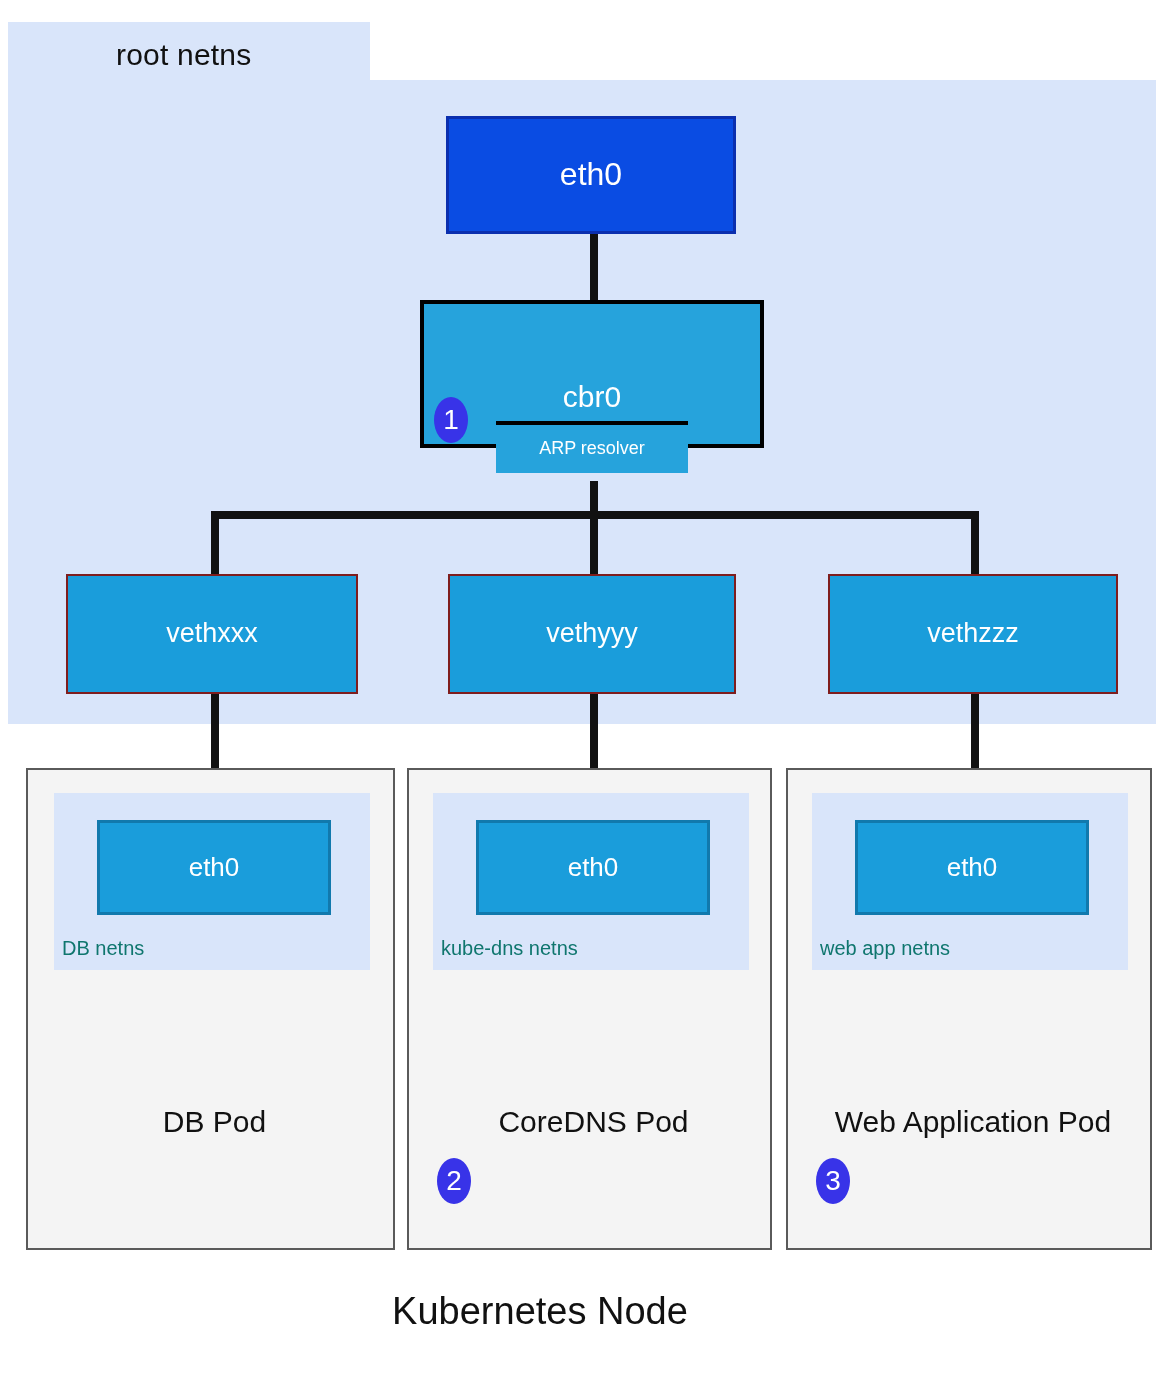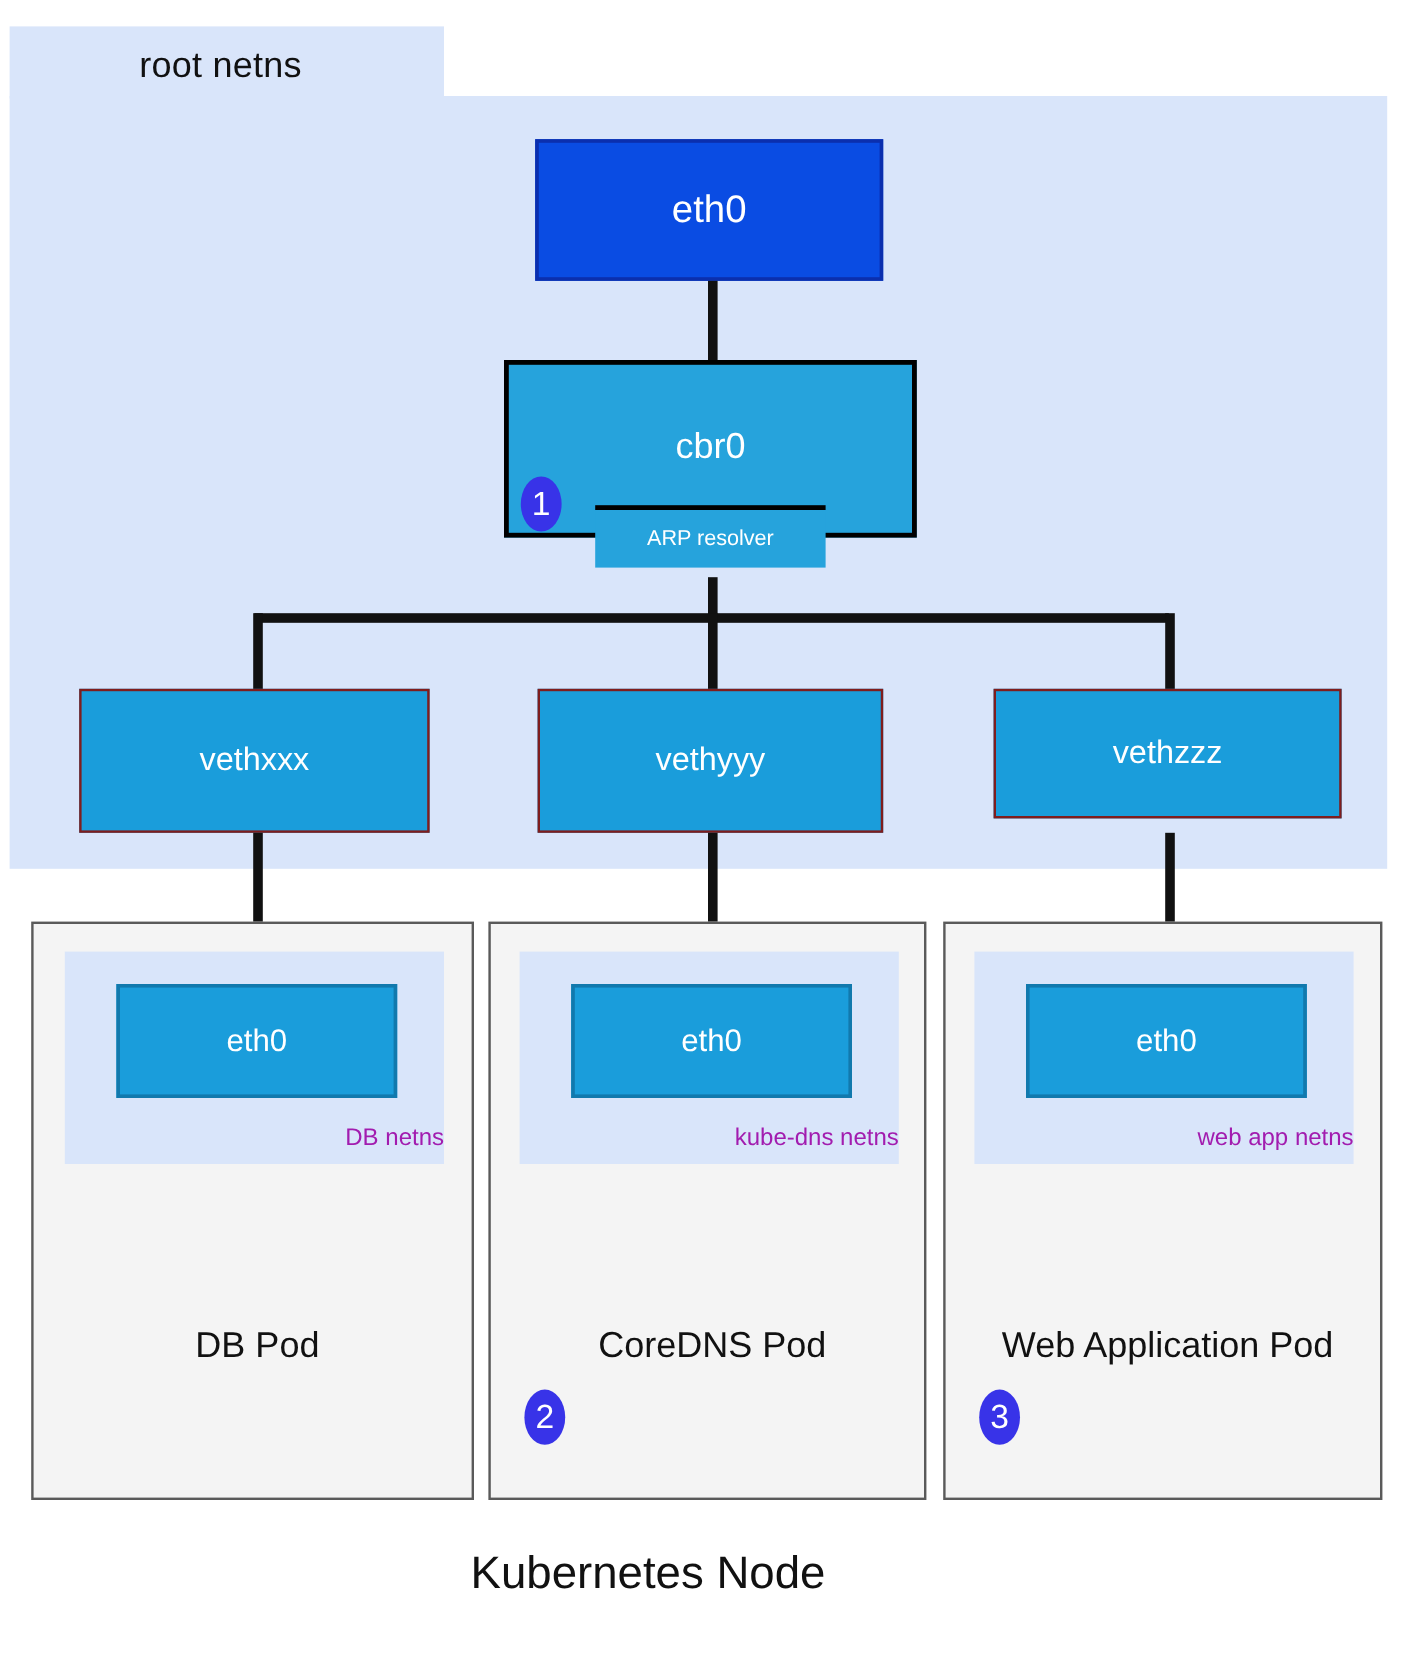--- a/index.html
+++ b/index.html
@@ -31,21 +31,21 @@
     display: flex; align-items: center; justify-content: center;
     color: #ffffff; text-align: center; line-height: 1.1;
   }
   .node-eth0-root {
     background: #0a4ce3; border: 3px solid #0b2fae;
     font-size: 32px;
   }
   .node-cbr0 {
     background: #26a3dc; border: 4px solid #000000;
     font-size: 30px;
-    align-items: flex-start; padding-top: 48px;
+    align-items: center; padding-top: 48px;
   }
   .node-arp {
     background: #26a3dc;
     border-top: 4px solid #000000;
     font-size: 18px;
   }
   .node-veth {
     background: #1a9ddb; border: 2px solid #7f1d1d;
     font-size: 27px;
   }
@@ -61,22 +61,22 @@
   
   .pod {
     position: absolute;
     background: #f4f4f4; border: 2px solid #5a5a5a;
   }
   .pod-netns {
     position: absolute;
     background: #d9e5fa;
   }
   .pod-netns-label {
-    position: absolute; width: 100%; text-align: right;
-    font-size: 20px; color: #a21caf;
+    position: absolute; width: 100%; text-align: left;
+    font-size: 20px; color: #0f766e;
   }
   .pod-title {
     position: absolute; width: 100%; text-align: center;
     font-size: 30px; color: #111111;
   }
 
   
   .badge {
     position: absolute;
     width: 34px; height: 46px;
@@ -127,21 +127,21 @@
   <div class="vline" style="left:203px; top:503px; height:65px;"></div>
   <div class="vline" style="left:582px; top:503px; height:65px;"></div>
   <div class="vline" style="left:963px; top:503px; height:65px;"></div>
 
   <div class="node node-veth" style="left:58px; top:566px; width:292px; height:120px;">
     <span>vethxxx</span>
   </div>
   <div class="node node-veth" style="left:440px; top:566px; width:288px; height:120px;">
     <span>vethyyy</span>
   </div>
-  <div class="node node-veth" style="left:820px; top:566px; width:290px; height:108px;">
+  <div class="node node-veth" style="left:820px; top:566px; width:290px; height:120px;">
     <span>vethzzz</span>
   </div>
 
   <div class="vline" style="left:203px; top:686px; height:130px;"></div>
   <div class="vline" style="left:582px; top:686px; height:130px;"></div>
   <div class="vline" style="left:963px; top:686px; height:130px;"></div>
 
   <div class="pod" style="left:18px; top:760px; width:369px; height:482px;">
     <div class="pod-netns" style="left:26px; top:23px; width:316px; height:177px;">
       <div class="node node-pod-eth0" style="left:43px; top:27px; width:234px; height:95px;">

